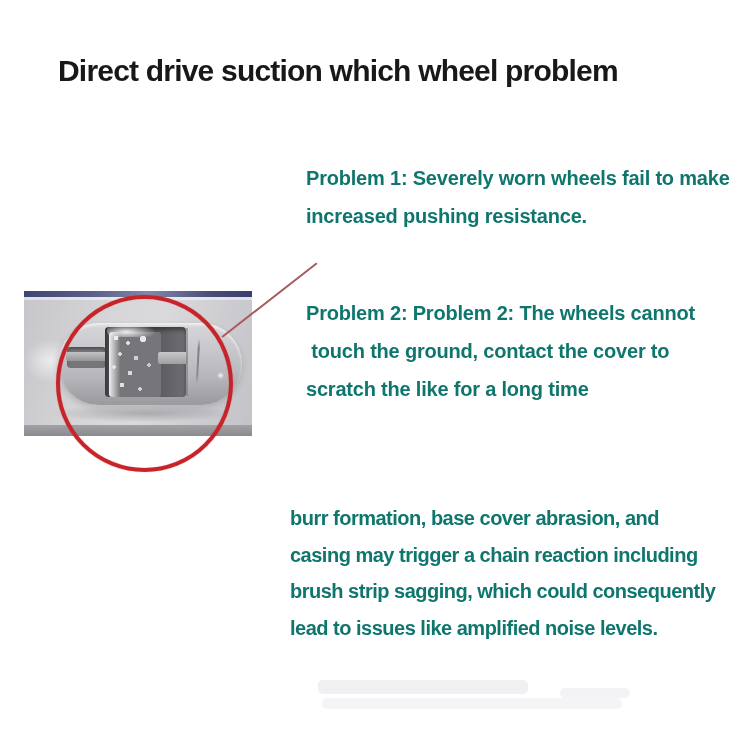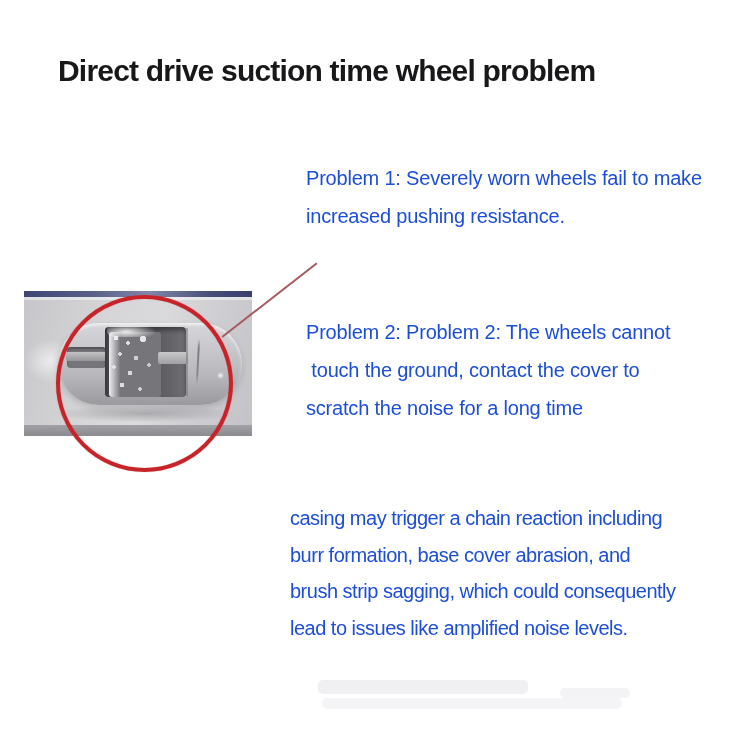--- a/index.html
+++ b/index.html
@@ -67,38 +67,38 @@
   
   .circle{
     position:absolute;left:56px;top:295px;width:169px;height:169px;border-radius:50%;
     border:4.5px solid #c7242a;box-shadow:0 0 1px rgba(199,36,42,.6), inset 0 0 1px rgba(199,36,42,.6);
   }
   .leader{
     position:absolute;left:222px;top:336px;width:120px;height:1.6px;background:#a8595e;
     transform:rotate(-37.9deg);transform-origin:0 50%;
   }
   
-  .problem{position:absolute;color:#1d4ed8;font-weight:normal;}
+  .problem{position:absolute;color:#0f766e;font-weight:bold;}
   .pline{white-space:pre;}
   .p1,.p2{left:306px;font-size:20px;letter-spacing:-0.2px;line-height:38px;}
   .p1{top:159px;}
-  .p2{top:313px;}
+  .p2{top:294px;}
   .p3{left:290px;top:500px;font-size:20px;letter-spacing:-0.5px;line-height:36.5px;}
   
   .ghost{position:absolute;border-radius:5px;}
   .ghost.g1{left:318px;top:680px;width:210px;height:14px;background:#f0f0f2;}
   .ghost.g2{left:322px;top:698px;width:300px;height:11px;background:#f4f4f6;}
   .ghost.g3{left:560px;top:688px;width:70px;height:10px;background:#f3f3f5;}
 </style>
 </head>
 <body>
 
 <div class="canvas">
 
-  <h1 class="title">Direct drive suction time wheel problem</h1>
+  <h1 class="title">Direct drive suction which wheel problem</h1>
 
   <figure class="photo" aria-label="Close-up photo of a severely worn direct-drive suction head wheel, highlighted with a red circle and a leader line pointing to Problem 1">
     <div class="ph-blue"></div>
     <div class="ph-under-blue"></div>
     <div class="ph-blob"></div>
     <div class="wheel-shadow"></div>
     <div class="wheel">
       <div class="wheel-slot"></div>
       <div class="wheel-axle-l"></div>
       <div class="wheel-opening"></div>
@@ -116,26 +116,26 @@
   <div class="leader"></div>
 
   <section class="problem p1">
     <div class="pline">Problem 1: Severely worn wheels fail to make</div>
     <div class="pline">increased pushing resistance.</div>
   </section>
 
   <section class="problem p2">
     <div class="pline">Problem 2: Problem 2: The wheels cannot</div>
     <div class="pline"> touch the ground, contact the cover to</div>
-    <div class="pline">scratch the noise for a long time</div>
+    <div class="pline">scratch the like for a long time</div>
   </section>
 
   <section class="problem p3">
+    <div class="pline">burr formation, base cover abrasion, and</div>
     <div class="pline">casing may trigger a chain reaction including</div>
-    <div class="pline">burr formation, base cover abrasion, and</div>
     <div class="pline">brush strip sagging, which could consequently</div>
     <div class="pline">lead to issues like amplified noise levels.</div>
   </section>
 
   <div class="ghost g1"></div>
   <div class="ghost g2"></div>
   <div class="ghost g3"></div>
 
 </div>
 

